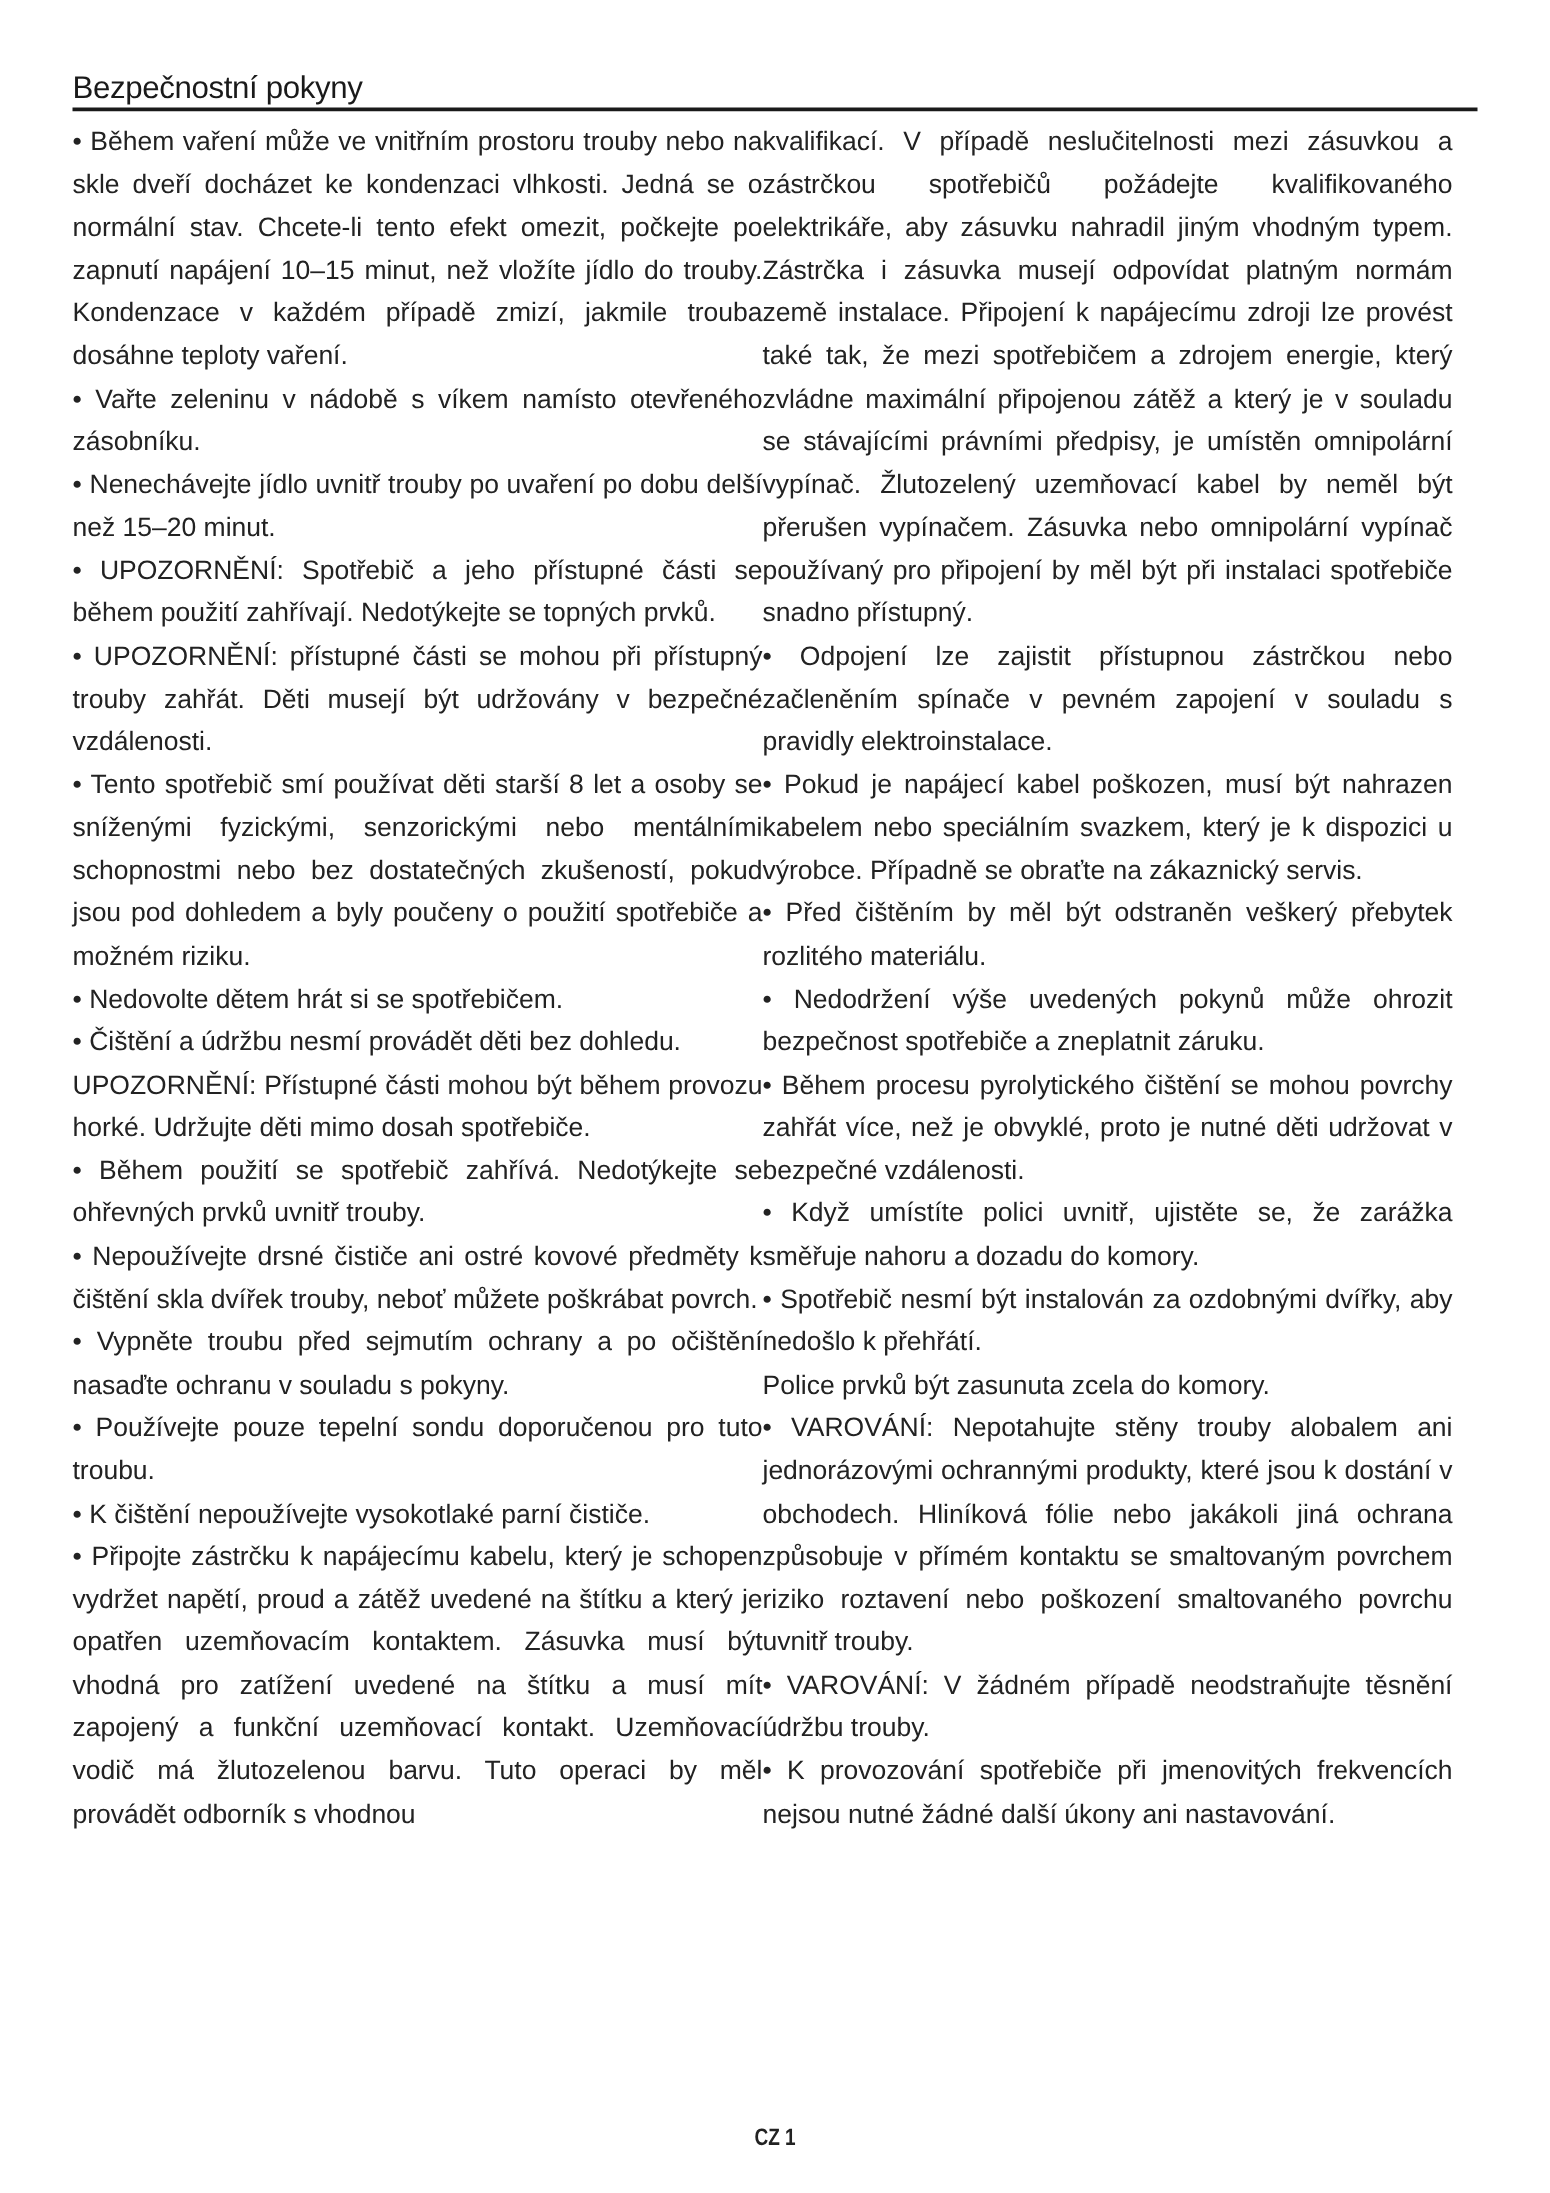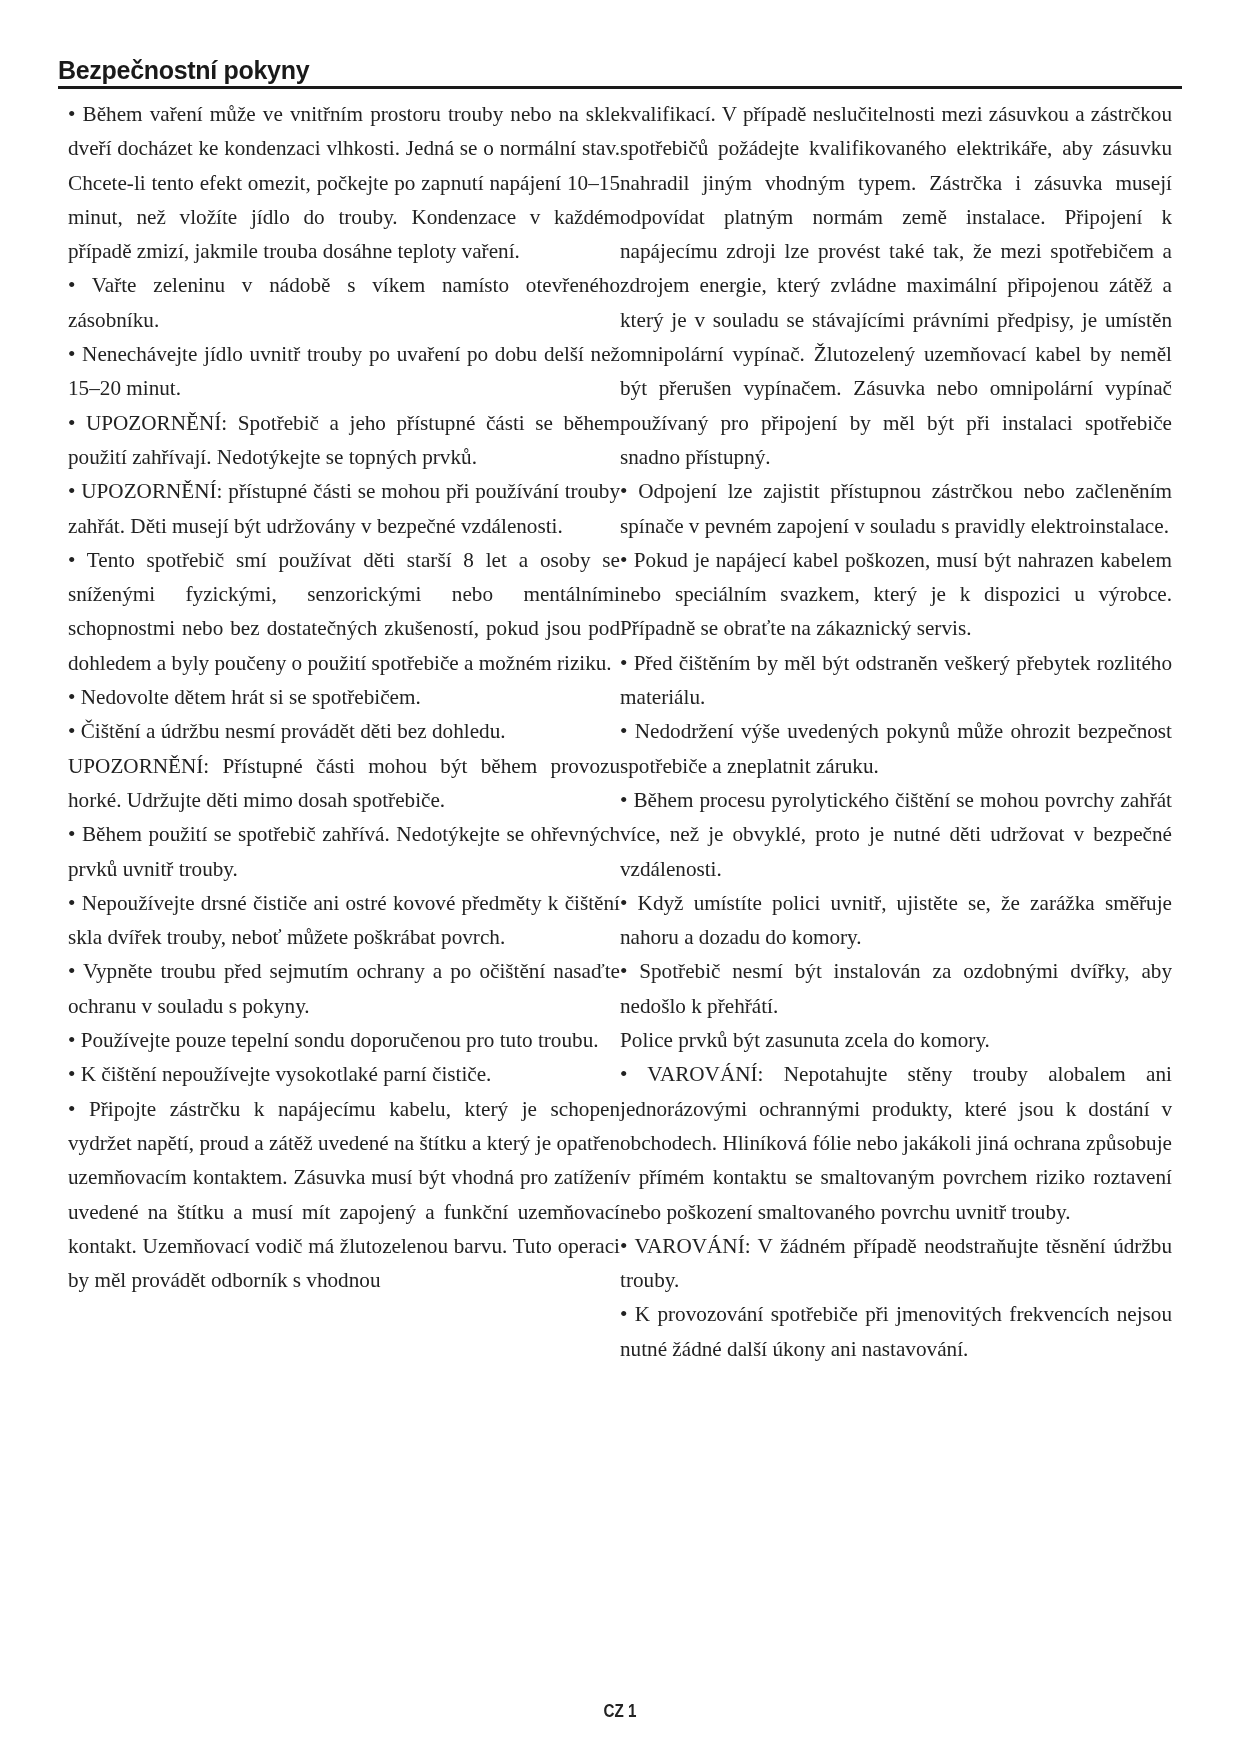--- a/index.html
+++ b/index.html
@@ -1,39 +1,39 @@
 <!DOCTYPE html>
 <html><head>
   <meta charset="utf-8">
   <style>
     html, body { margin: 0; padding: 0; background: #ffffff; }
     body { width: 1240px; height: 1754px; position: relative; overflow: hidden; color: #222222; font-family: "Liberation Sans", sans-serif; }
     .header { position: absolute; left: 58px; top: 56px; width: 1124px; }
-    .header-title { font-size: 25px; font-weight: 700; letter-spacing: -0.3px; color: #1a1a1a; line-height: 28px; padding-left: 0; }
+    .header-title { font-size: 25px; font-weight: 400; letter-spacing: -0.3px; color: #1a1a1a; line-height: 28px; padding-left: 0; }
     .header-rule { height: 3px; background: #1a1a1a; margin-top: 2px; }
-    .columns { position: absolute; top: 97px; left: 48px; width: 1124px; display: flex; justify-content: flex-end; font-family: Liberation Serif, serif; }
+    .columns { position: absolute; top: 97px; left: 58px; width: 1124px; display: flex; justify-content: flex-start; }
     .col { width: 552px; font-size: 21.2px; line-height: 34.3px; text-align: justify; color: #222222; }
     .col p { margin: 0; }
     .footer { position: absolute; top: 1700px; left: 0; width: 1240px; text-align: center; font-size: 19px; font-weight: bold; font-family: "Liberation Sans", sans-serif; color: #222; transform: scaleX(0.8); }
   </style>
 </head>
 <body>
 
 <div class="header">
   <div class="header-title">Bezpečnostní pokyny</div>
   <div class="header-rule"></div>
 </div>
 
 <div class="columns">
   <div class="col">
     <p>• Během vaření může ve vnitřním prostoru trouby nebo na skle dveří docházet ke kondenzaci vlhkosti. Jedná se o normální stav. Chcete-li tento efekt omezit, počkejte po zapnutí napájení 10–15 minut, než vložíte jídlo do trouby. Kondenzace v každém případě zmizí, jakmile trouba dosáhne teploty vaření.</p>
     <p>• Vařte zeleninu v nádobě s víkem namísto otevřeného zásobníku.</p>
     <p>• Nenechávejte jídlo uvnitř trouby po uvaření po dobu delší než 15–20 minut.</p>
     <p>• UPOZORNĚNÍ: Spotřebič a jeho přístupné části se během použití zahřívají. Nedotýkejte se topných prvků.</p>
-    <p>• UPOZORNĚNÍ: přístupné části se mohou při používání trouby zahřát. Děti musejí být udržovány v bezpečné vzdálenosti.</p>
+    <p>• UPOZORNĚNÍ: přístupné části se mohou při přístupný trouby zahřát. Děti musejí být udržovány v bezpečné vzdálenosti.</p>
     <p>• Tento spotřebič smí používat děti starší 8 let a osoby se sníženými fyzickými, senzorickými nebo mentálními schopnostmi nebo bez dostatečných zkušeností, pokud jsou pod dohledem a byly poučeny o použití spotřebiče a možném riziku.</p>
     <p>• Nedovolte dětem hrát si se spotřebičem.</p>
     <p>• Čištění a údržbu nesmí provádět děti bez dohledu.</p>
     <p>UPOZORNĚNÍ: Přístupné části mohou být během provozu horké. Udržujte děti mimo dosah spotřebiče.</p>
     <p>• Během použití se spotřebič zahřívá. Nedotýkejte se ohřevných prvků uvnitř trouby.</p>
     <p>• Nepoužívejte drsné čističe ani ostré kovové předměty k čištění skla dvířek trouby, neboť můžete poškrábat povrch.</p>
     <p>• Vypněte troubu před sejmutím ochrany a po očištění nasaďte ochranu v souladu s pokyny.</p>
     <p>• Používejte pouze tepelní sondu doporučenou pro tuto troubu.</p>
     <p>• K čištění nepoužívejte vysokotlaké parní čističe.</p>
     <p>• Připojte zástrčku k napájecímu kabelu, který je schopen vydržet napětí, proud a zátěž uvedené na štítku a který je opatřen uzemňovacím kontaktem. Zásuvka musí být vhodná pro zatížení uvedené na štítku a musí mít zapojený a funkční uzemňovací kontakt. Uzemňovací vodič má žlutozelenou barvu. Tuto operaci by měl provádět odborník s vhodnou</p>

